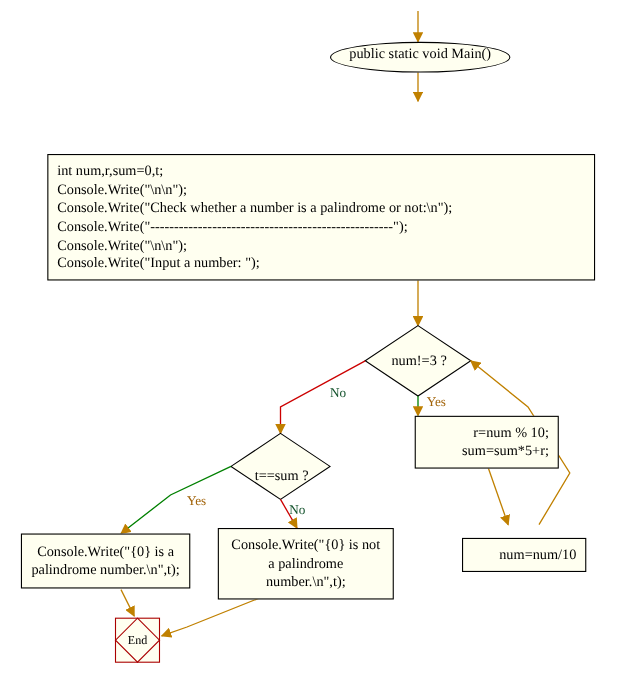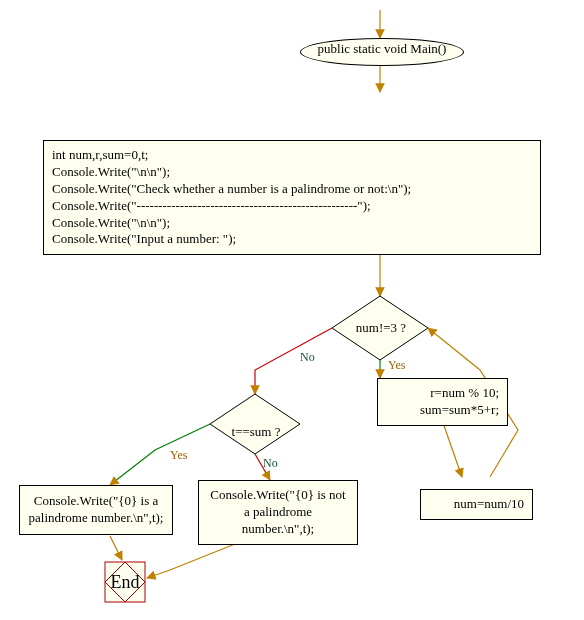--- a/index.html
+++ b/index.html
@@ -47,21 +47,21 @@
   .palno  { left: 198px; top: 480px; width: 160px; text-align:center; min-height:58px; display:flex;align-items:center;justify-content:center;}
 
   
   .dec-label { position:absolute; font-size:13px; pointer-events:none; }
   .yes { color:#a16207; position:absolute; font-size:12px; }
   .no  { color:#14532d; position:absolute; font-size:12px; }
 
   
   .end-wrap { position:absolute; left:103px; top:560px; width:44px; height:44px; }
   .end-wrap svg { position:absolute; left:0; top:0; }
-  .end-text { position:absolute; left:0; top:0; width:44px; height:44px; display:flex; align-items:center; justify-content:center; font-size:18px; }
+  .end-text { position:absolute; left:0; top:0; width:44px; height:44px; display:flex; align-items:center; justify-content:center; font-size:11px; }
 
   svg.arrows { position:absolute; left:0; top:0; pointer-events:none; }
 </style>
 </head>
 <body>
 
 <svg class="arrows" width="584" height="620">
   <defs>
     <marker id="ah" viewBox="0 0 10 10" refX="9" refY="5" markerWidth="8" markerHeight="8" orient="auto">
       <path d="M0,0 L10,5 L0,10 Z" fill="#c08000"></path>

